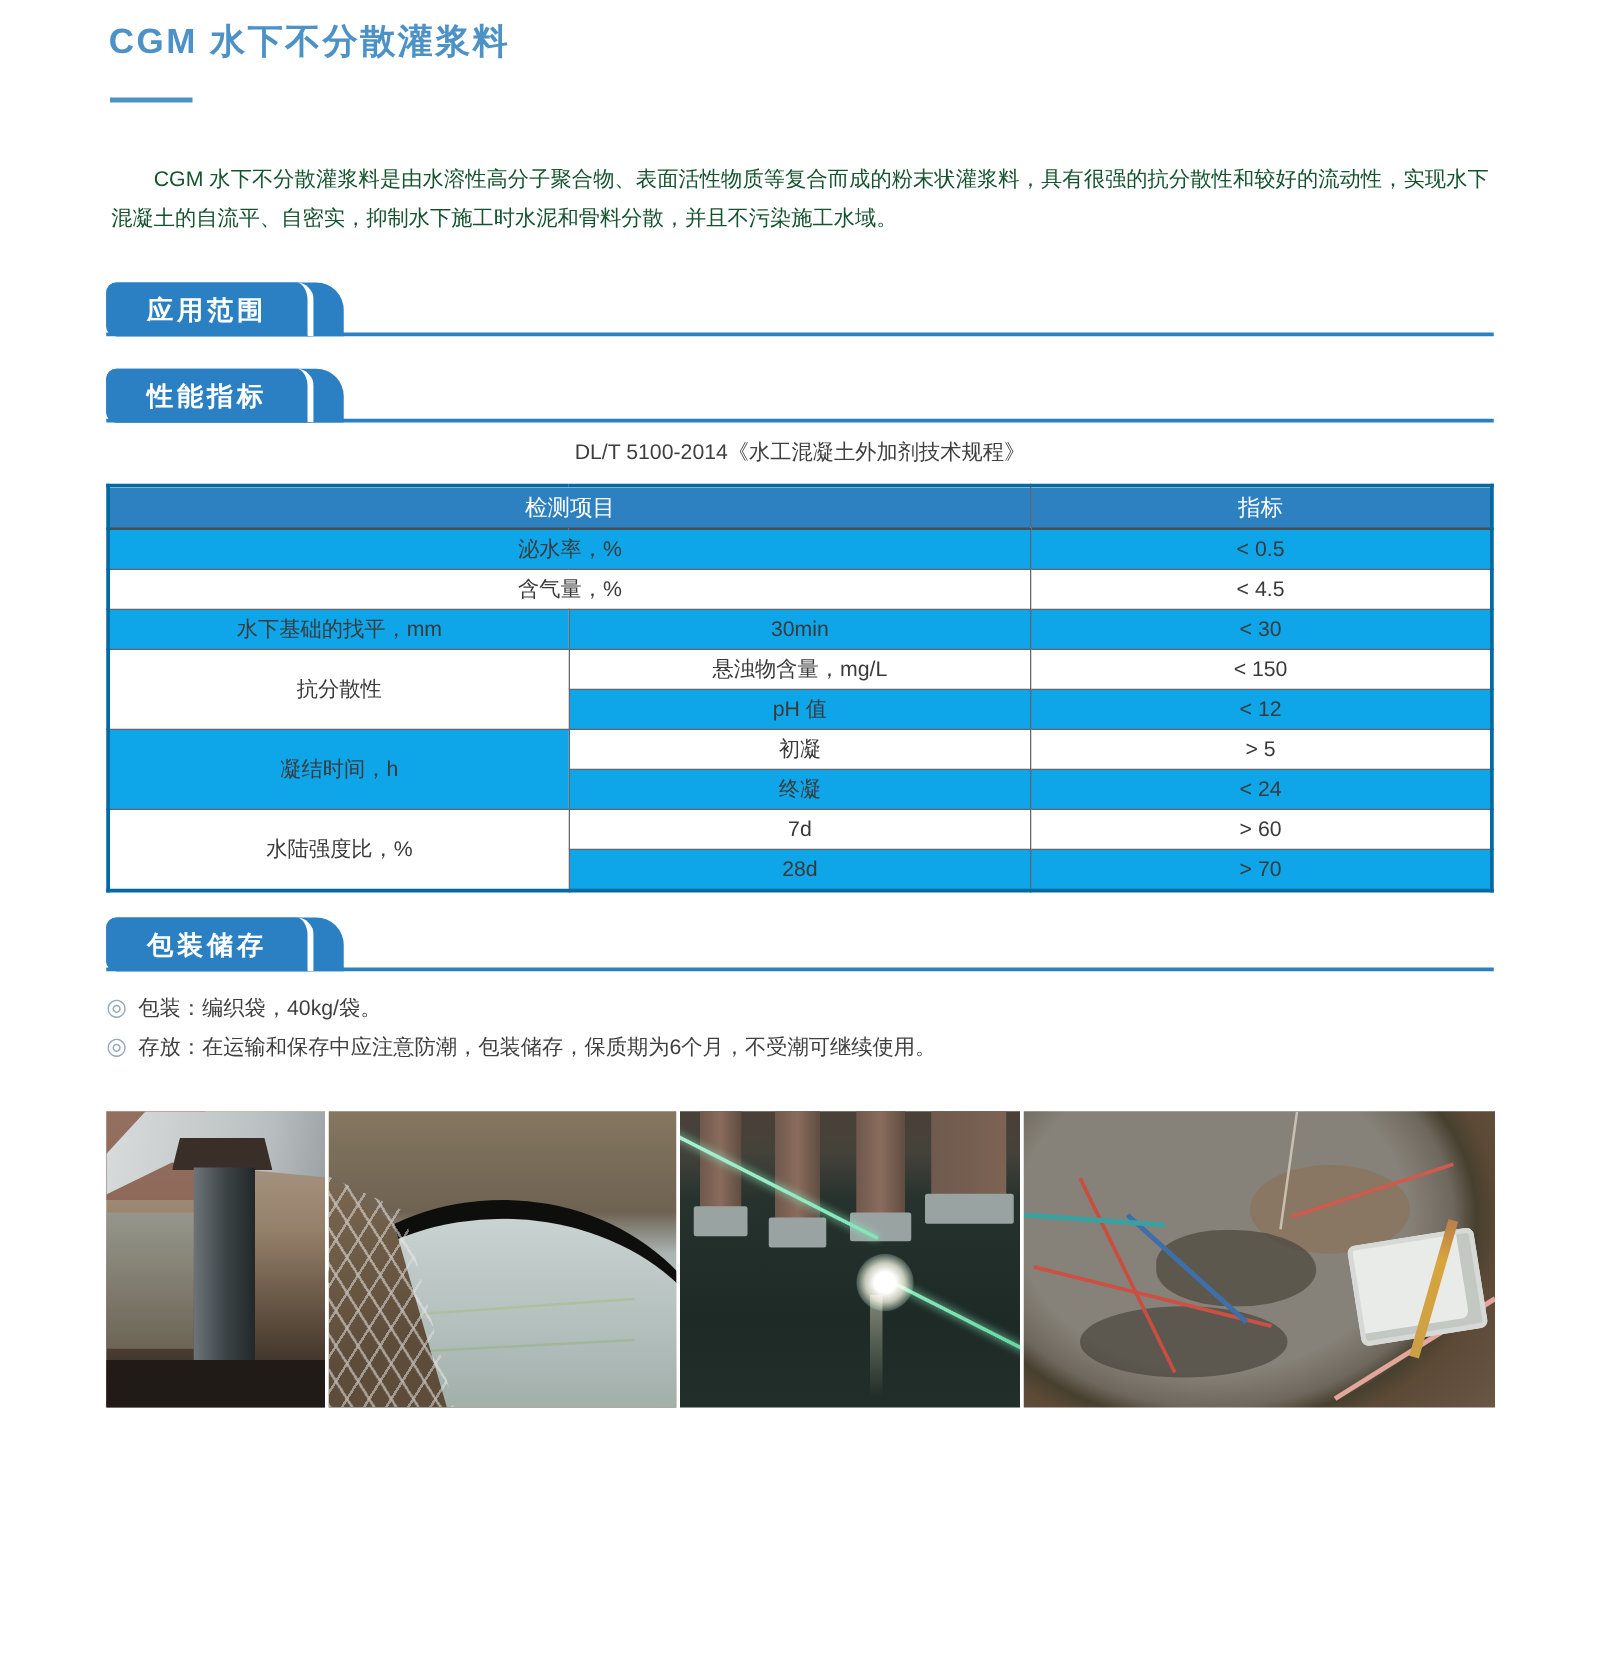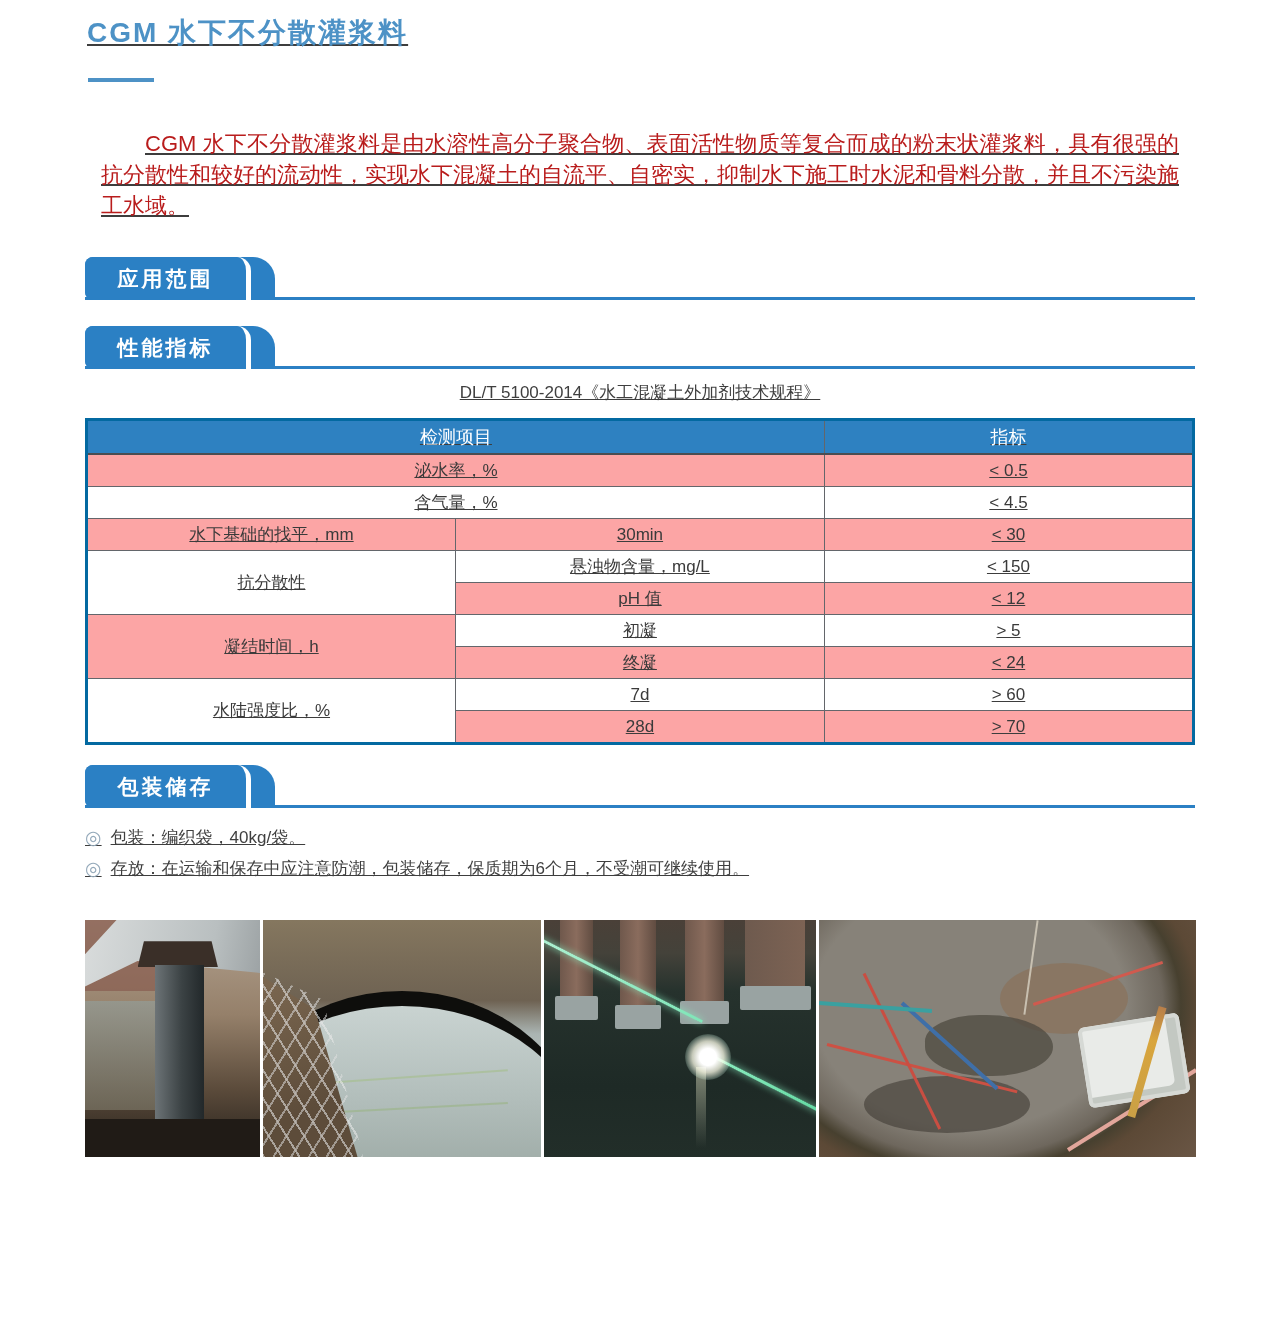--- a/index.html
+++ b/index.html
@@ -1,36 +1,36 @@
 <!DOCTYPE html>
 <html lang="zh"><head>
 <meta charset="utf-8">
 <style>
   html,body{margin:0;padding:0;background:#ffffff;}
   body{
     width:1280px;height:1344px;overflow:hidden;
     font-family:"Liberation Sans","DejaVu Sans",sans-serif;
     color:#3d3d3d;
   }
-  .content{padding:0 85px;text-decoration:underline;}
+  .content{padding:0 85px;}
 
   
   .page-title{
     margin:14px 0 0 2px;
     font-size:28px;font-weight:bold;letter-spacing:2px;
     color:#4d92c6;
   }
   .title-underline{
     width:66px;height:4px;background:#4d92c6;margin:26px 0 0 3px;
   }
 
   
   .para{
-    font-size:22px;line-height:31px;text-align:justify;
-    text-indent:2em;color:#b91c1c;margin:16px;
+    font-size:17px;line-height:31px;text-align:justify;
+    text-indent:2em;color:#14532d;margin:4px;
   }
   .intro{margin-top:46px;}
 
   
   .section-header{position:relative;height:40px;border-bottom:3px solid #2b80c4;}
   .badge-back{
     position:absolute;left:0;bottom:-3px;width:190px;height:43px;
     background:#2b80c4;border-radius:8px 22px 0 8px;
   }
   .badge-front{
@@ -55,21 +55,21 @@
   }
   table.perf th,table.perf td{
     border:1px solid #63666b;height:31px;padding:0 4px;
     text-align:center;font-size:17px;font-weight:normal;color:#3a3a3a;
     overflow:hidden;white-space:nowrap;
   }
   table.perf th{
     background:#2e81c1;color:#ffffff;height:32px;font-size:18px;
     border-bottom:2px solid #4a4d52;
   }
-  table.perf .gray{background:#fca5a5;}
+  table.perf .gray{background:#0ea5e9;}
 
   
   .bullet-list{margin-top:14px;}
   .bullet{
     display:flex;align-items:flex-start;gap:9px;
     font-size:17px;line-height:31px;color:#3f3f3f;
   }
   .ring-icon{
     color:#94a9ba;font-size:19px;line-height:31px;flex:0 0 auto;
   }

